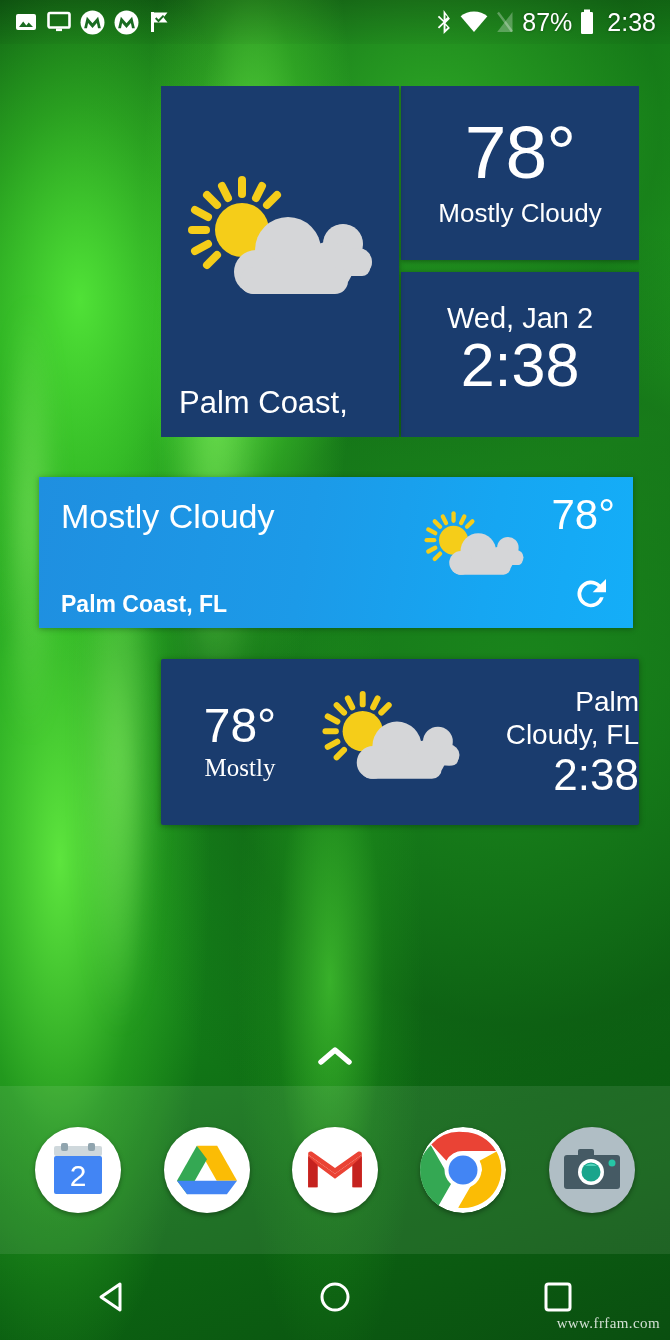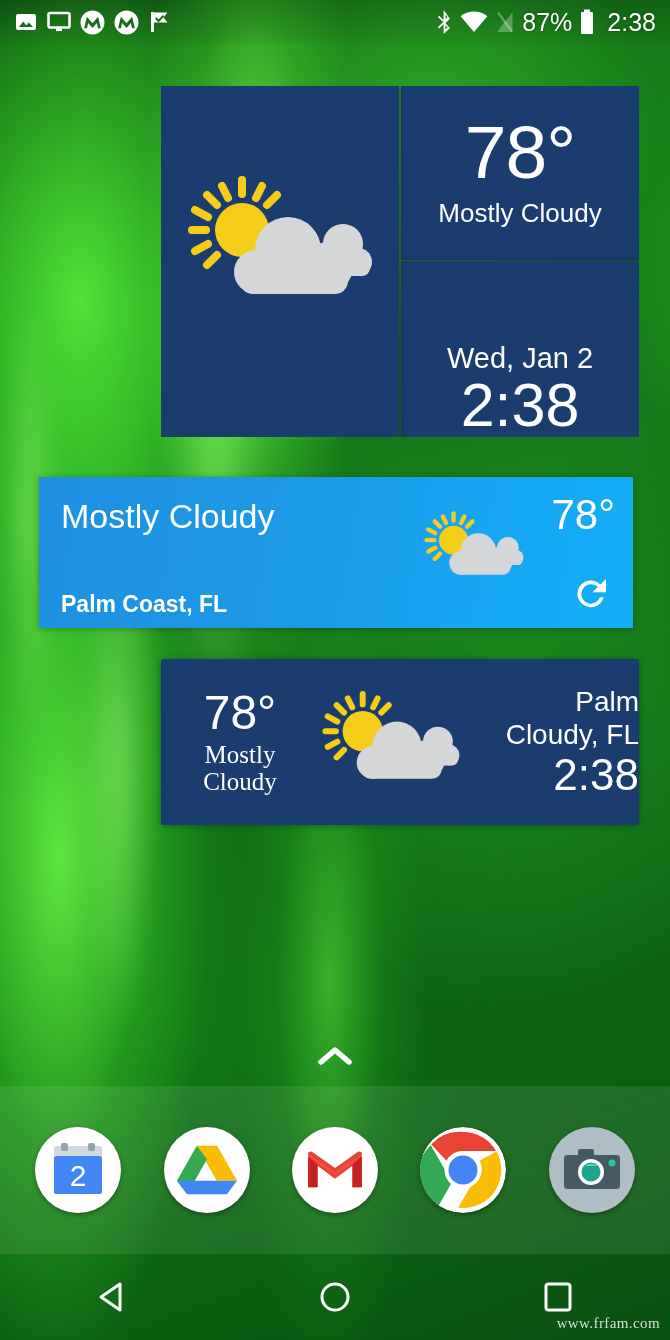--- a/index.html
+++ b/index.html
@@ -144,27 +144,27 @@
     line-height: 0.95;
     letter-spacing: -1px;
   }
   #wb-cond {
     color: #ffffff;
     font-size: 26px;
     margin-top: 10px;
   }
   #wb-bottom {
     flex: 1;
-    margin-top: 1px;
+    margin-top: 12px;
     background: #1a3c6e;
     box-shadow: 0 1px 5px rgba(0,0,0,0.35);
     display: flex;
     flex-direction: column;
     align-items: center;
-    justify-content: flex-end;
+    justify-content: flex-start;
     padding-top: 30px;
     box-sizing: border-box;
   }
   #wb-date {
     color: #ffffff;
     font-size: 29px;
   }
   #wb-clock {
     color: #ffffff;
     font-size: 61px;
@@ -440,20 +440,21 @@
             <rect x="150" y="82" width="40" height="22" rx="8"></rect>
           </g>
           <g fill="#d5d6d8">
             <circle cx="108" cy="78" r="33"></circle>
             <circle cx="148" cy="95" r="25"></circle>
             <circle cx="76" cy="100" r="22"></circle>
             <rect x="60" y="95" width="108" height="27" rx="13"></rect>
           </g>
         </svg>
       </div>
+      <div id="wb-city">Palm Coast,</div>
     </div>
 
     <div id="wb-right">
       <div id="wb-top">
         <div id="wb-temp">78°</div>
         <div id="wb-cond">Mostly Cloudy</div>
       </div>
       <div id="wb-bottom">
         <div id="wb-date">Wed, Jan 2</div>
         <div id="wb-clock">2:38</div>
@@ -499,21 +500,20 @@
         <path d="M17.65 6.35A8 8 0 1 0 19.6 14h-2.2A5.8 5.8 0 1 1 12 6.2c1.6 0 3 .63 4.07 1.65L13 11h8V3z" fill="#ffffff"></path>
       </svg>
     </div>
   </div>
 
   <div id="widget-wide" class="card">
     <div id="ww-left">
       <div id="ww-temp">78°</div>
       <div id="ww-cond">
         <div>Mostly</div>
-        <div>Cloudy</div>
       </div>
     </div>
     <div id="ww-mid">
       <svg width="150" height="108" viewBox="0 0 200 145">
         <g fill="#f5cd19">
           <circle cx="62" cy="58" r="27"></circle>
           <g stroke="#f5cd19" stroke-width="8" stroke-linecap="round">
             <line x1="62" y1="8" x2="62" y2="22"></line>
             <line x1="97" y1="23" x2="87" y2="33"></line>
             <line x1="112" y1="58" x2="98" y2="58"></line>

